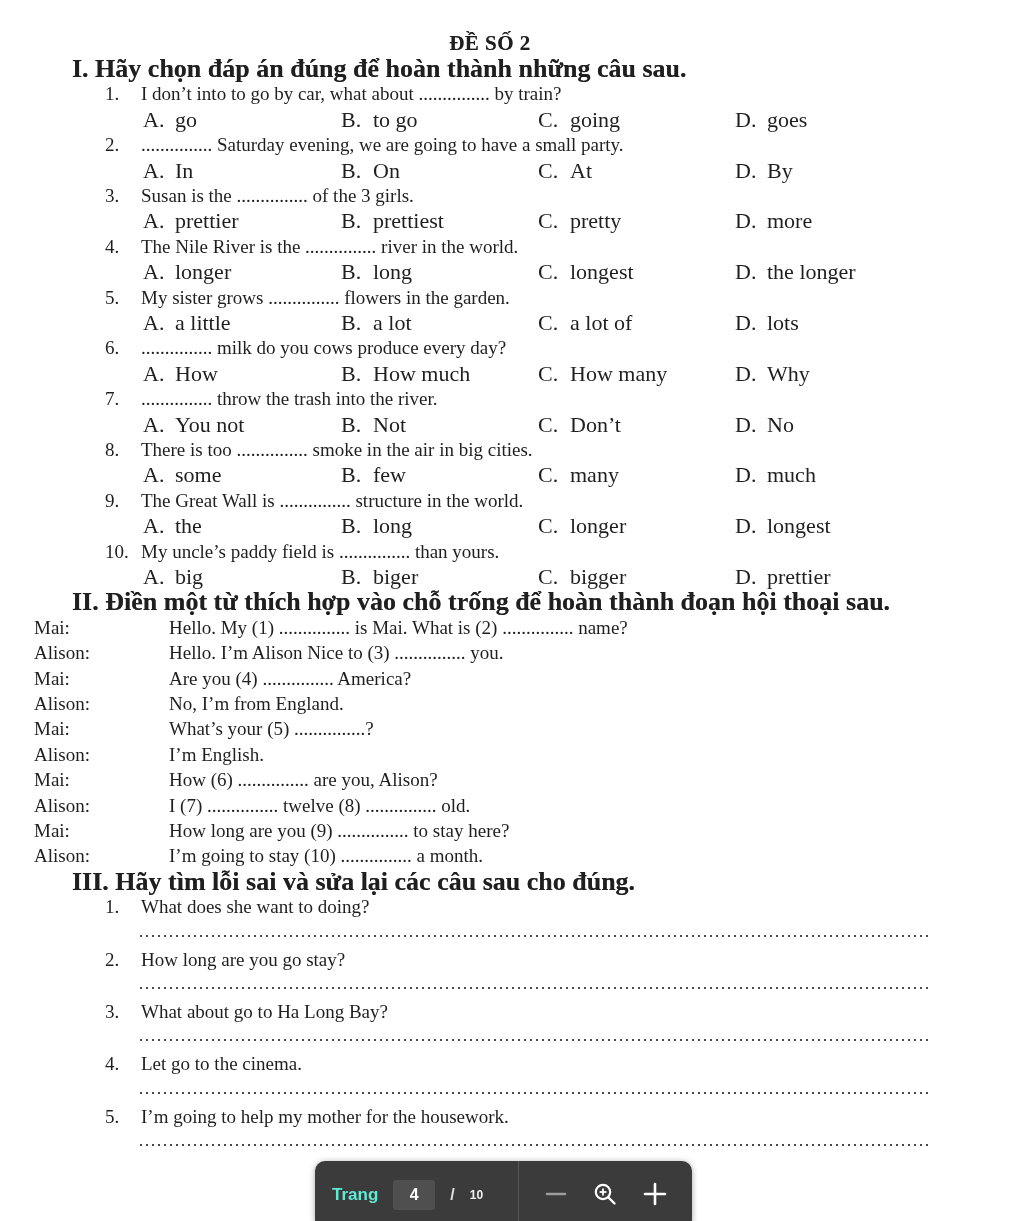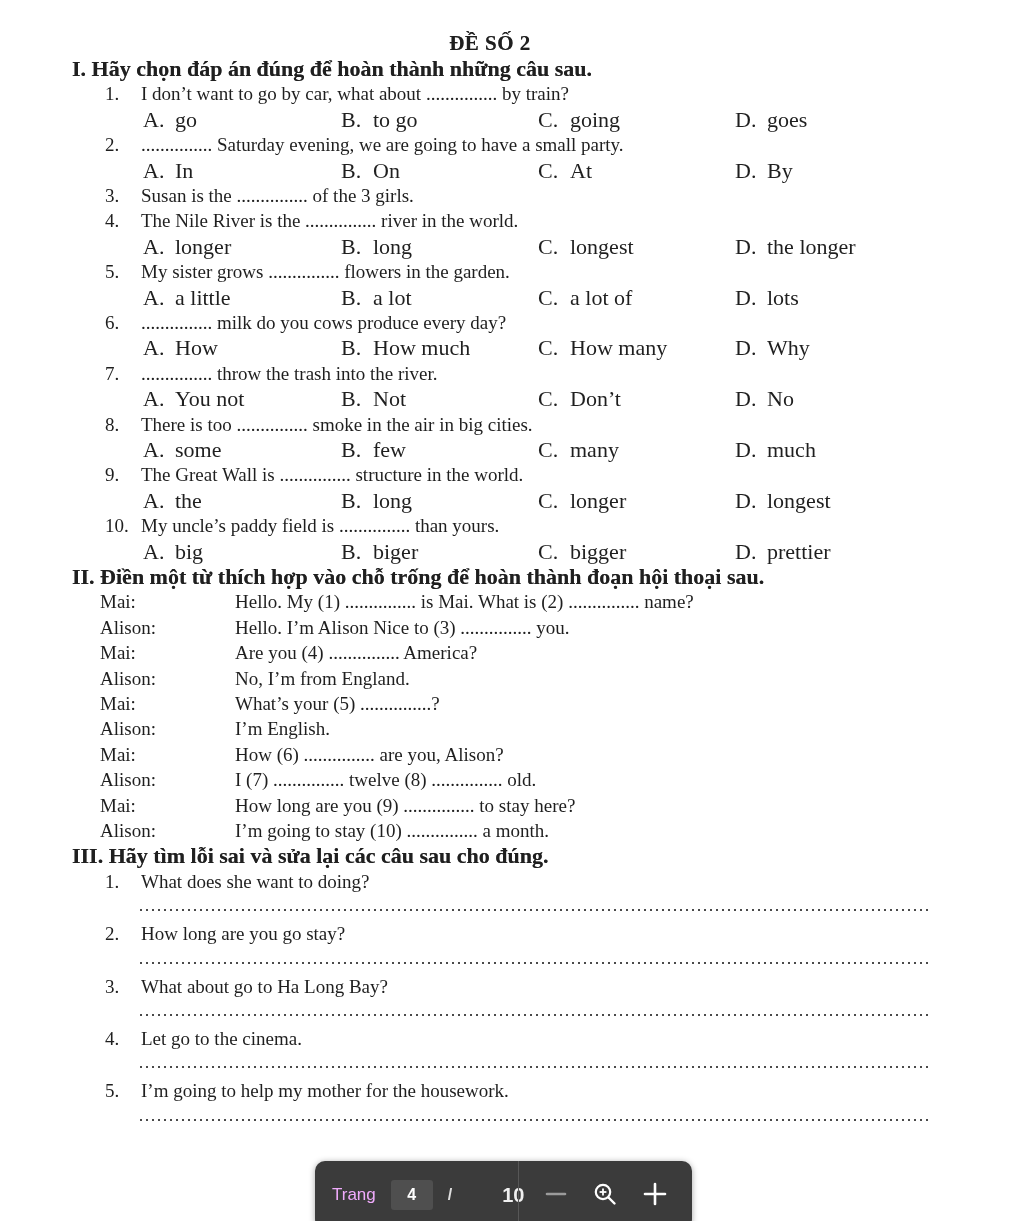--- a/index.html
+++ b/index.html
@@ -16,21 +16,21 @@
   .title {
     width:980px;
     text-align:center;
     font-size:21px; font-weight:bold;
     line-height:26px;
     letter-spacing:0.5px;
     text-shadow:0 0 0.5px rgba(0,0,0,.55);
   }
   .sech {
     padding-left:72px;
-    font-size:22px; font-weight:bold;
+    font-size:26px; font-weight:bold;
     line-height:25.4px;
     text-shadow:0 0 0.5px rgba(0,0,0,.55);
   }
   .qline {
     display:flex;
     padding-left:105px;
     font-size:19px;
     line-height:25.4px;
   }
   .qnum { flex:none; width:36px; }
@@ -38,21 +38,21 @@
     position:relative;
     height:25.4px;
     font-size:22px;
     line-height:25.4px;
   }
   .opt { position:absolute; top:0; white-space:nowrap; }
   .opt .ol { display:inline-block; width:32px; }
   .c1 { left:143px; } .c2 { left:341px; } .c3 { left:538px; } .c4 { left:735px; }
   .dlg {
     display:flex;
-    padding-left:100px;
+    padding-left:34px;
     font-size:19px;
     line-height:25.4px;
   }
   .spk { flex:none; width:135px; }
   .fixline {
     display:flex;
     padding-left:105px;
     font-size:19px;
     line-height:25.4px;
   }
@@ -70,31 +70,31 @@
     display:flex; align-items:stretch;
     font-family:"Liberation Sans", sans-serif;
     box-shadow:0 1px 6px rgba(0,0,0,.35);
   }
   .tb-left {
     display:flex; align-items:center;
     gap:15px;
     padding:0 17px;
     width:203px; flex:none;
   }
-  .tb-label { color:#f0abfc; font-size:17px; font-weight:normal; }
+  .tb-label { color:#5eead4; font-size:17px; font-weight:bold; }
   .page-box {
     min-width:42px; height:30px;
     background:#4f4f4f;
     border-radius:3px;
     color:#ffffff; font-size:16px; font-weight:bold;
     display:flex; align-items:center; justify-content:center;
     border:none; outline:none;
   }
   .tb-sep { color:#e0e0e0; font-size:16px; font-weight:bold; }
-  .tb-total { color:#f0f0f0; font-size:20px; font-weight:bold;margin-left:35px; }
+  .tb-total { color:#f0f0f0; font-size:12px; font-weight:bold; }
   .tb-divider { width:1px; background:#575757; flex:none; }
   .tb-right {
     flex:1;
     display:flex; align-items:center; justify-content:space-around;
     padding:0 12px;
   }
   .tb-btn {
     background:none; border:none; padding:0; margin:0;
     width:28px; height:28px;
     display:flex; align-items:center; justify-content:center;
@@ -107,21 +107,21 @@
 <body>
 
 <div class="doc">
   <div class="title">ĐỀ SỐ 2</div>
 
   <div class="sech">I. Hãy chọn đáp án đúng để hoàn thành những câu sau.</div>
 
   <div>
     <div class="qline">
         <span class="qnum">1.</span>
-        <span>I don’t want to go by car, what about ............... by train?</span>
+        <span>I don’t into to go by car, what about ............... by train?</span>
       </div>
     <div class="opts">
       <span class="opt c1"><span class="ol">A.</span><span>go</span></span>
       <span class="opt c2"><span class="ol">B.</span><span>to go</span></span>
       <span class="opt c3"><span class="ol">C.</span><span>going</span></span>
       <span class="opt c4"><span class="ol">D.</span><span>goes</span></span>
     </div>
   </div>
   <div>
     <div class="qline">
@@ -133,20 +133,26 @@
       <span class="opt c2"><span class="ol">B.</span><span>On</span></span>
       <span class="opt c3"><span class="ol">C.</span><span>At</span></span>
       <span class="opt c4"><span class="ol">D.</span><span>By</span></span>
     </div>
   </div>
   <div>
     <div class="qline">
         <span class="qnum">3.</span>
         <span>Susan is the ............... of the 3 girls.</span>
       </div>
+    <div class="opts">
+      <span class="opt c1"><span class="ol">A.</span><span>prettier</span></span>
+      <span class="opt c2"><span class="ol">B.</span><span>prettiest</span></span>
+      <span class="opt c3"><span class="ol">C.</span><span>pretty</span></span>
+      <span class="opt c4"><span class="ol">D.</span><span>more</span></span>
+    </div>
   </div>
   <div>
     <div class="qline">
         <span class="qnum">4.</span>
         <span>The Nile River is the ............... river in the world.</span>
       </div>
     <div class="opts">
       <span class="opt c1"><span class="ol">A.</span><span>longer</span></span>
       <span class="opt c2"><span class="ol">B.</span><span>long</span></span>
       <span class="opt c3"><span class="ol">C.</span><span>longest</span></span>

